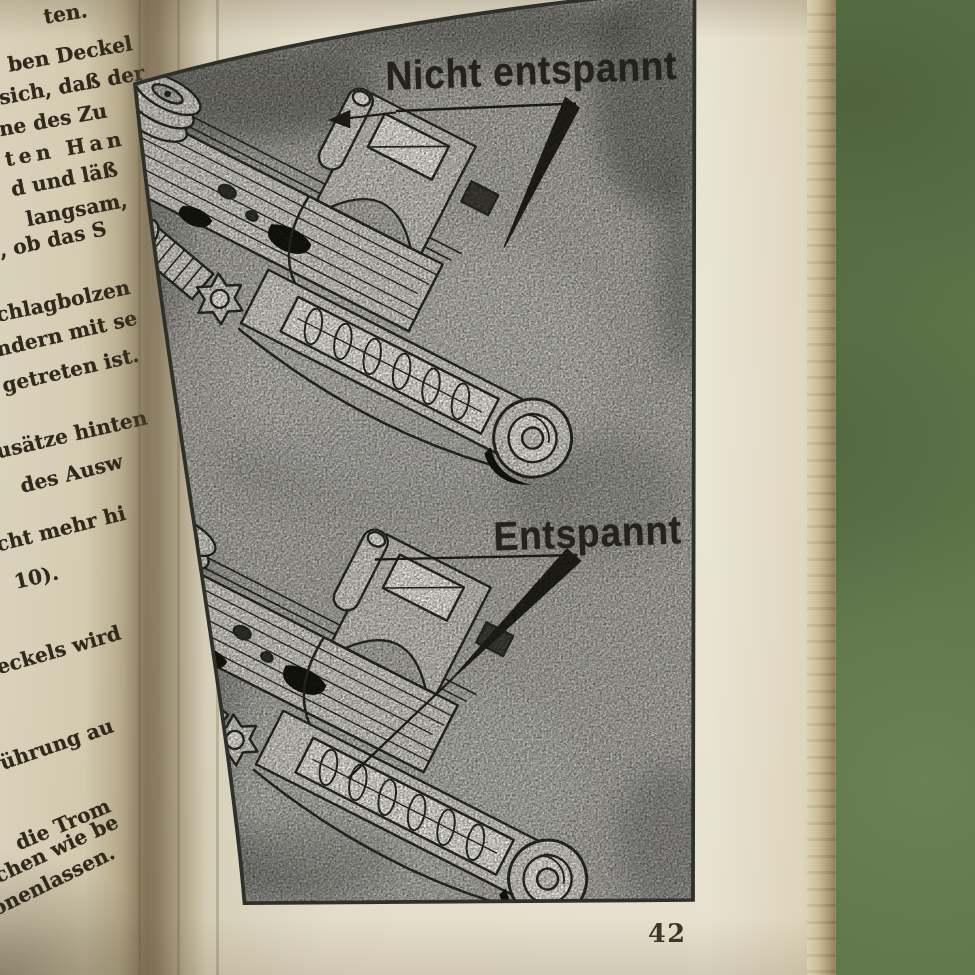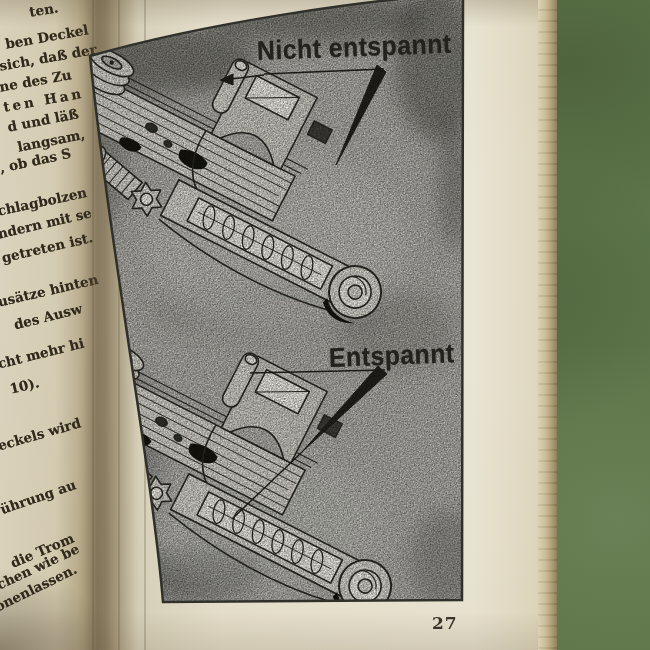--- a/index.html
+++ b/index.html
@@ -190,16 +190,16 @@
 
       <path d="M 24,56 C 150,20 300,2 352,-3 L 397,-3 L 396,600 L 97,602 C 86,470 44,250 24,56 Z" fill="#1c1c18" filter="url(#grainF)" opacity=".5"></path>
     </g>
 
     <path d="M 24,56 C 150,20 300,2 352,-3 L 397,-3 L 396,600 L 97,602 C 86,470 44,250 24,56 Z" fill="none" stroke="#30302b" stroke-width="2.5"></path>
   </svg>
 
   <div class="fig-label" id="label-top">Nicht entspannt</div>
   <div class="fig-label" id="label-bottom">Entspannt</div>
 
-  <div class="page-number">27</div>
+  <div class="page-number">42</div>
 
   <div class="page-edge"></div>
 </div>
 
 </body></html>

